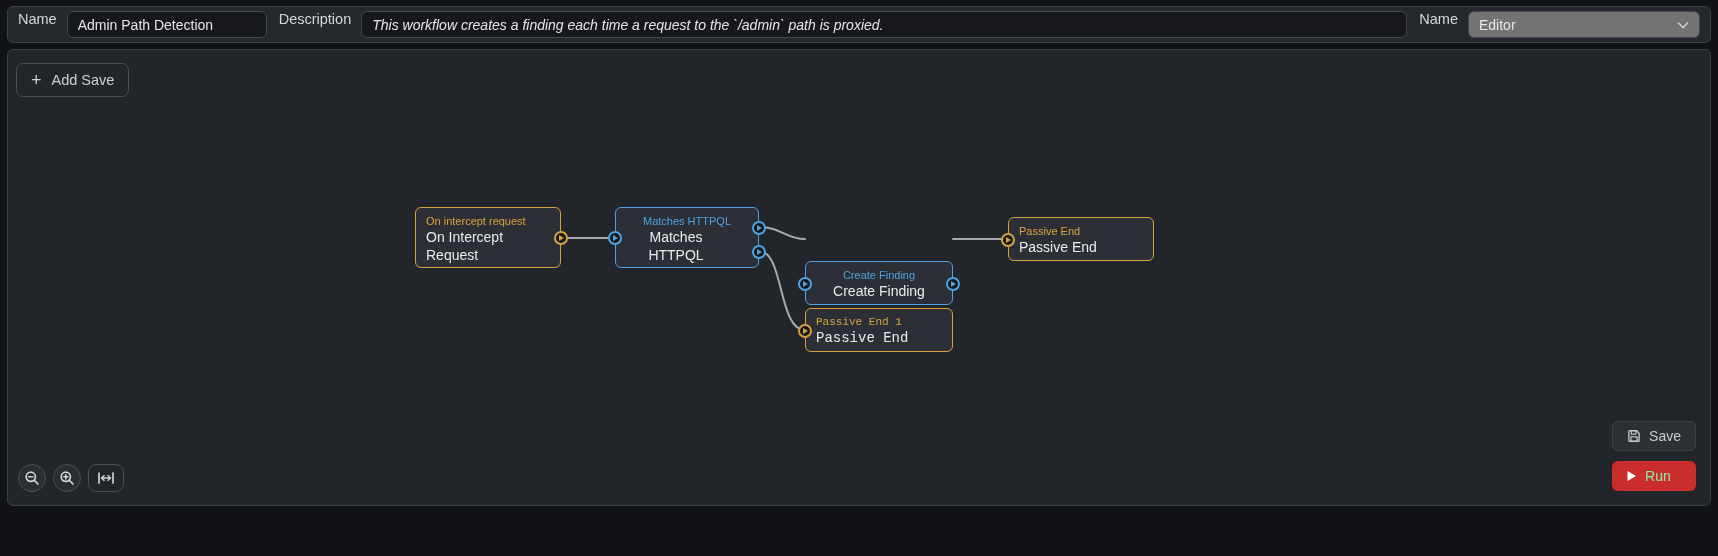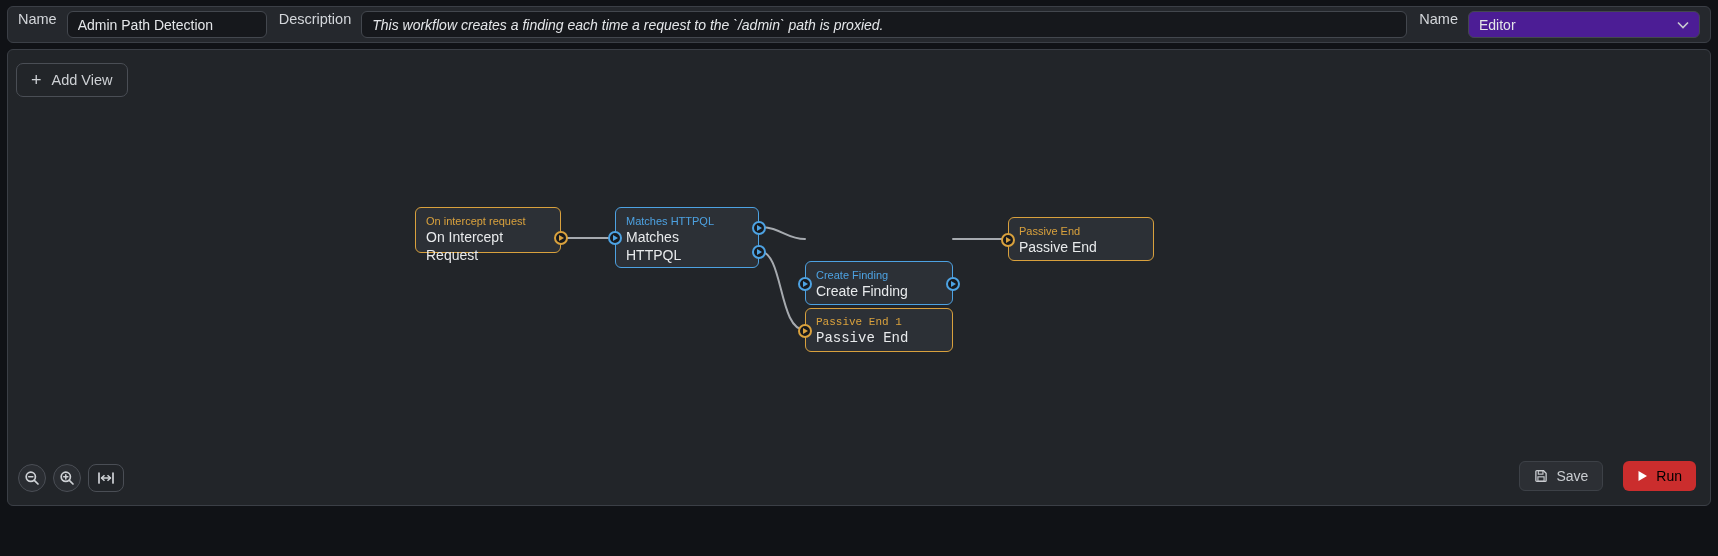--- a/index.html
+++ b/index.html
@@ -27,21 +27,21 @@
   .bar-label { font-size: 14.5px; color: #d3d6da; white-space: nowrap; }
   .text-input {
     background: #16181c; border: 1px solid #43474e; border-radius: 6px;
     height: 27px; padding: 4px 10px; color: #e4e6e9; font-size: 14px;
     font-family: inherit; outline: none;
   }
   .name-input { width: 200px; }
   .description-input { flex: 1; width: 100%; font-style: italic; }
   .select {
     width: 232px; height: 27px;
-    background: #4c1d95; border: 1px solid #43474e; border-radius: 6px;
+    background: #737373; border: 1px solid #43474e; border-radius: 6px;
     display: flex; align-items: center; justify-content: space-between;
     padding: 0 10px; font-size: 14px; color: #e4e6e9; cursor: pointer; gap: 20px;
   }
 
   
   .canvas {
     position: absolute; left: 7px; right: 7px; top: 49px; height: 457px;
     background: #222529;
     border: 1px solid #3b3f46;
     border-radius: 6px;
@@ -52,21 +52,21 @@
 
   .node {
     position: absolute; z-index: 2;
     background: #2c3036;
     border: 1px solid;
     border-radius: 6px;
     padding: 7px 10px;
     cursor: grab;
   }
   .node.orange { border-color: #d9a13d; }
-  .node.blue   { border-color: #4da2e2; }
+  .node.blue   { border-color: #4da2e2; text-align: center; }
   .node-title  { font-size: 11px; margin-bottom: 2px; white-space: nowrap; }
   .node.orange .node-title { color: #d9a13d; }
   .node.blue   .node-title { color: #4da2e2; }
   .node-body   { font-size: 14px; color: #e8eaec; line-height: 1.25; }
   .node.wrap .node-body { max-width: 100px; }
 
   .port {
     position: absolute; width: 14px; height: 14px; border-radius: 50%;
     background: #17191d; border: 2px solid; z-index: 3; cursor: crosshair;
   }
@@ -99,29 +99,29 @@
     width: 28px; height: 28px; padding: 0;
     border: 1px solid #4a4e55; border-radius: 50%;
     background: #2a2d32; color: #cfd2d6;
     display: flex; align-items: center; justify-content: center;
     cursor: pointer;
   }
   .icon-btn.fit { width: 36px; border-radius: 8px; background: transparent; }
 
   .actions {
     position: absolute; right: 14px; bottom: 14px; z-index: 4;
-    display: flex; gap: 20px;
+    display: flex; gap: 10px; flex-direction: column;
   }
   .btn {
     height: 30px; border-radius: 6px; border: none;
     display: flex; align-items: center; gap: 8px; padding: 0 14px;
     font-size: 14px; cursor: pointer; font-family: inherit;
   }
   .btn.save { background: #2c2f34; color: #c9ccd0; border: 1px solid #3d4147; }
-  .btn.run  { background: #cb2d2d; color: #000000; }
+  .btn.run  { background: #cb2d2d; color: #86efac; }
 </style>
 </head>
 <body>
 
 <div class="topbar">
   <div class="field">
     <span class="bar-label">Name</span>
     <input class="text-input name-input" value="Admin Path Detection" style="">
   </div>
   <div class="field grow">
@@ -141,21 +141,21 @@
 
 <div class="canvas">
 
   <svg class="edges" width="1702" height="455" viewBox="0 0 1702 455">
     <path d="M 553 188 C 575 188 588 188 607 188"></path>
     <path d="M 751 177 C 773 177 778 189 797 189"></path>
     <path d="M 751 201 C 776 201 770 280 797 280"></path>
     <path d="M 945 189 C 968 189 981 189 1000 189"></path>
   </svg>
 
-  <div class="node orange wrap" style="left:407px; top:157px; width:146px; height:46px;">
+  <div class="node orange wrap" style="left:407px; top:157px; width:146px; height:61px;">
     <div class="node-title">On intercept request</div>
     <div class="node-body">On Intercept Request</div>
     <div class="port out orange-port" style="top:23px;"></div>
   </div>
 
   <div class="node blue wrap" style="left:607px; top:157px; width:144px; height:61px;">
     <div class="node-title">Matches HTTPQL</div>
     <div class="node-body">Matches HTTPQL</div>
     <div class="port in blue-port" style="top:23px;"></div>
     <div class="port out blue-port" style="top:13px;"></div>
@@ -176,21 +176,21 @@
   </div>
 
   <div class="node orange" style="left:797px; top:258px; width:148px; height:44px;font-family:Liberation Mono, monospace;">
     <div class="node-title">Passive End 1</div>
     <div class="node-body">Passive End</div>
     <div class="port in orange-port" style="top:15px;"></div>
   </div>
 
   <button class="add-node-btn">
     <span class="plus-glyph">+</span>
-    <span>Add View</span>
+    <span>Add Save</span>
   </button>
 
   <div class="zoom-controls">
     <button class="icon-btn">
       <svg width="16" height="16" viewBox="0 0 16 16">
         <circle cx="6.8" cy="6.8" r="4.6" fill="none" stroke="#cfd2d6" stroke-width="1.7"></circle>
         <line x1="10.3" y1="10.3" x2="14" y2="14" stroke="#cfd2d6" stroke-width="1.7" stroke-linecap="round"></line>
         <line x1="4.7" y1="6.8" x2="8.9" y2="6.8" stroke="#cfd2d6" stroke-width="1.5" stroke-linecap="round"></line>
       </svg>
     </button>

